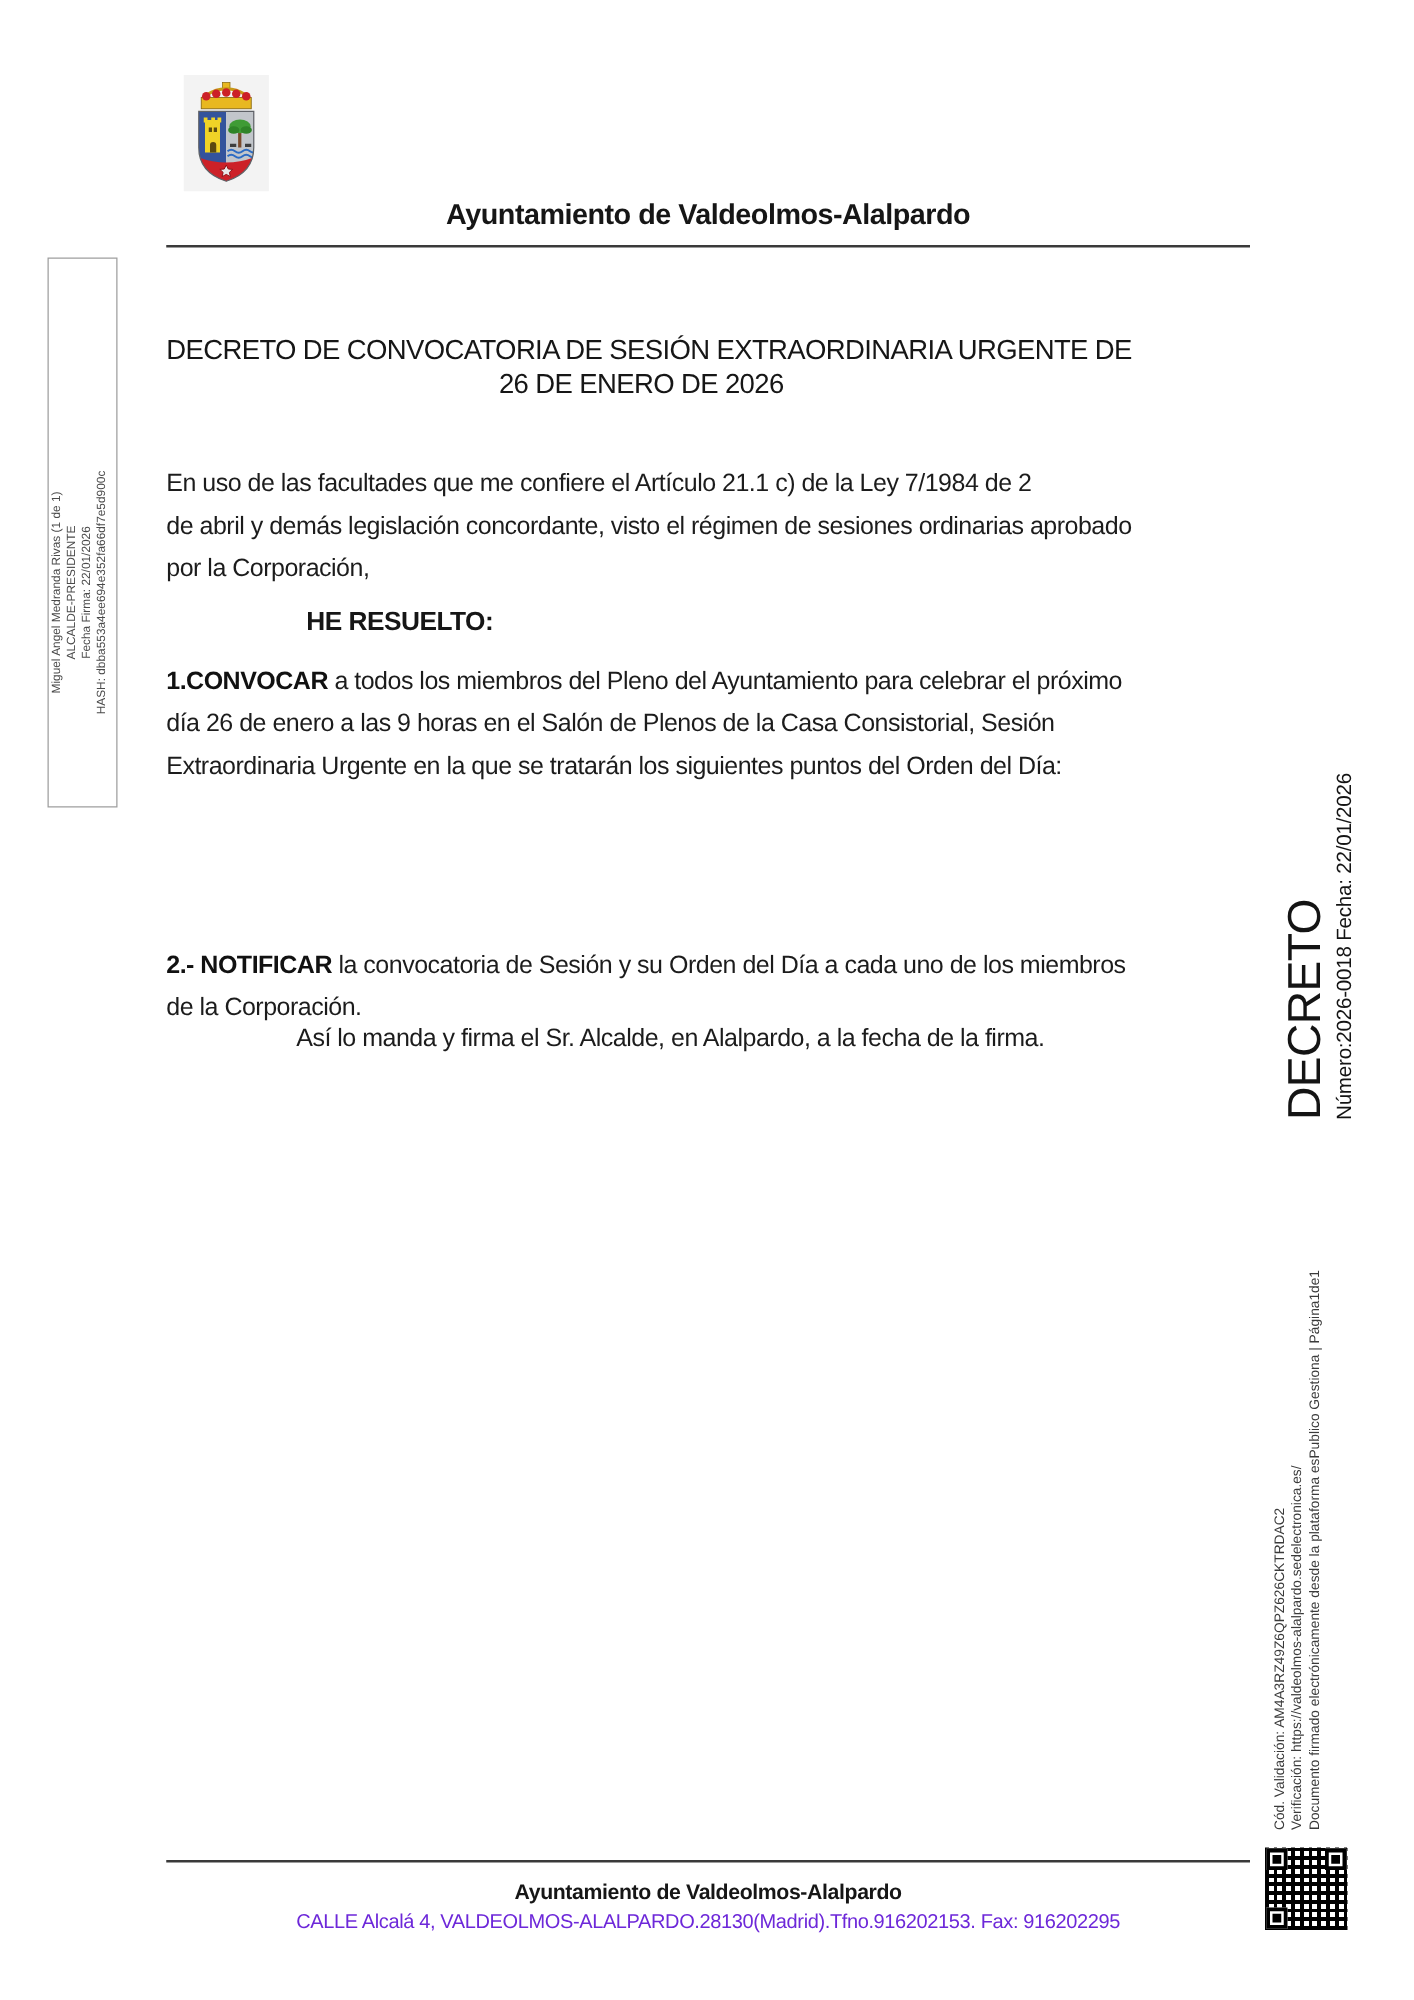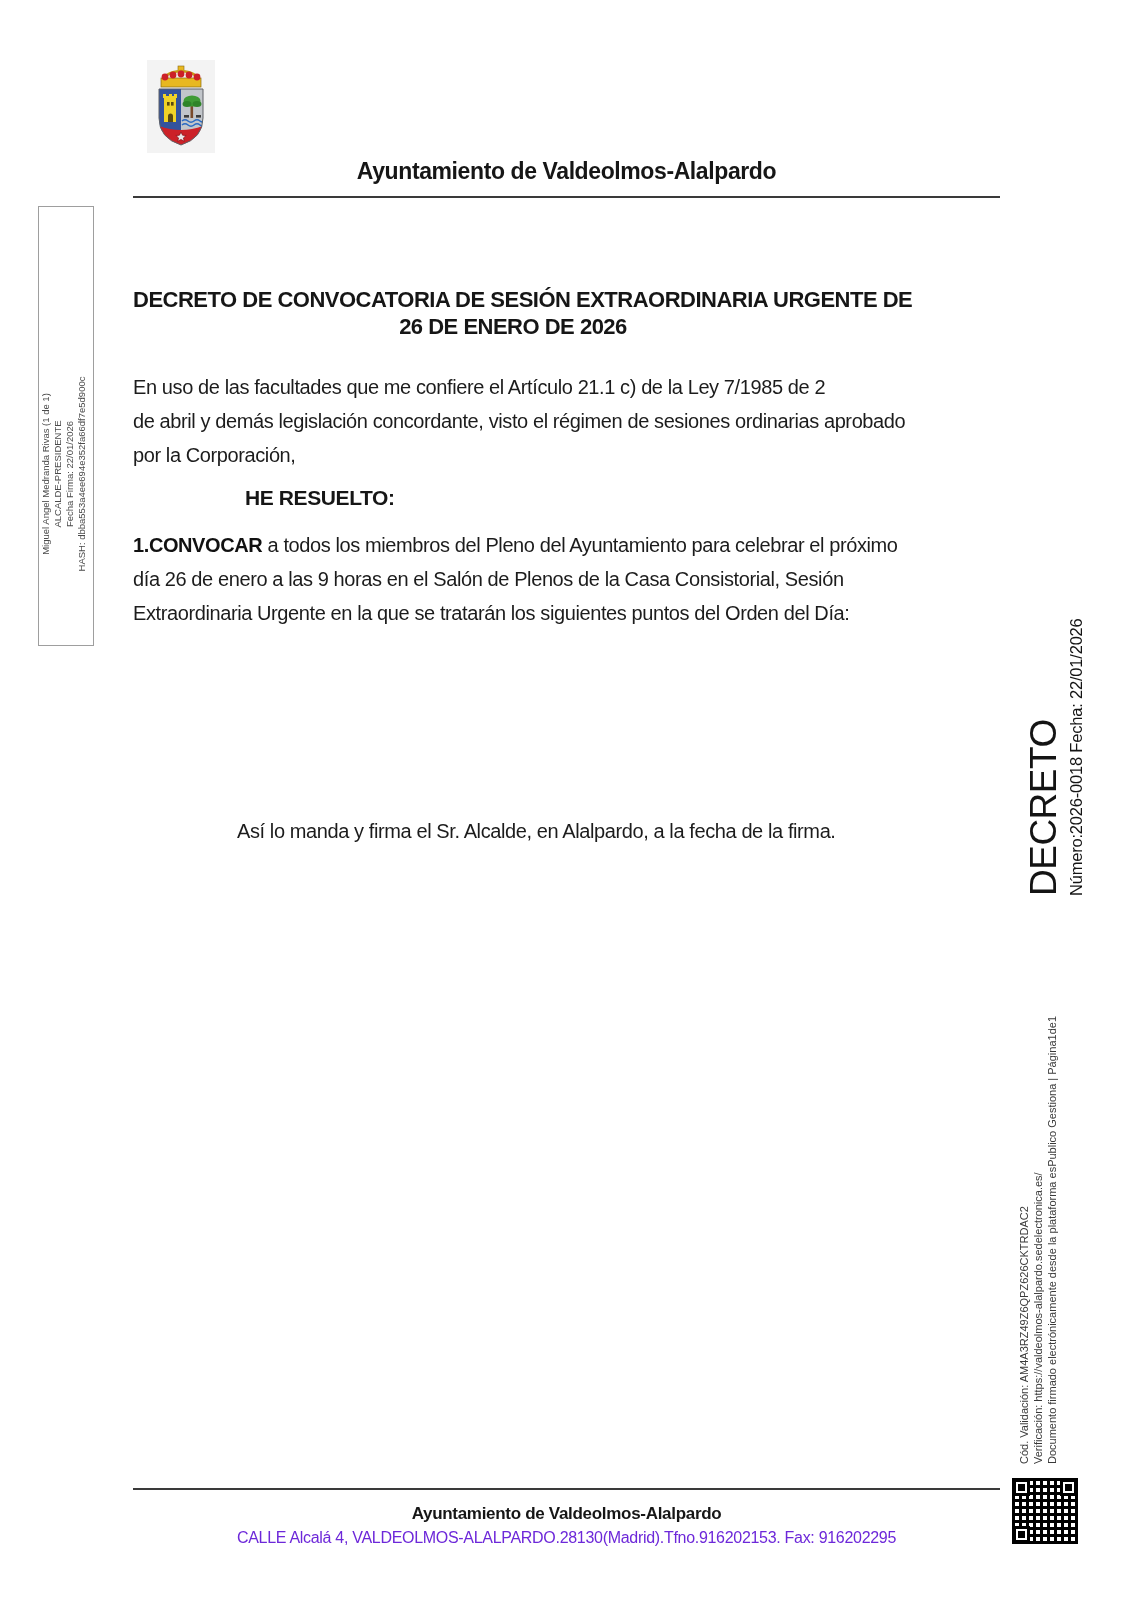--- a/index.html
+++ b/index.html
@@ -70,26 +70,25 @@
     letter-spacing: 0;
   }
 
   
   .doc-title {
     position: absolute;
     left: 133px; top: 266px;
     width: 760px;
     text-align: center;
     font-size: 22px;
-    font-weight: 700;
+    font-weight: 400;
     line-height: 27px;
     letter-spacing: -0.5px;
     white-space: pre;
     color: #161616;
-    margin-top: 20px;
   }
   .body-text {
     position: absolute;
     left: 133px;
     width: 880px;
     font-size: 20px;
     line-height: 34px;
     letter-spacing: -0.4px;
     white-space: pre;
     color: #1c1c1c;
@@ -262,31 +261,33 @@
 
   <div class="stamp-box"></div>
   <div class="stamp-text">Miguel Angel Medranda Rivas (1 de 1)
 ALCALDE-PRESIDENTE
 Fecha Firma: 22/01/2026
 HASH: dbba553a4ee694e352fa66df7e5d900c</div>
 
   <div class="doc-title">DECRETO DE CONVOCATORIA DE SESIÓN EXTRAORDINARIA URGENTE DE
 26 DE ENERO DE 2026</div>
 
-  <div class="body-text p1">En uso de las facultades que me confiere el Artículo 21.1 c) de la Ley 7/1985 de 2
+  <div class="body-text p1">En uso de las facultades que me confiere el Artículo 21.1 c) de la Ley 7/1984 de 2
 de abril y demás legislación concordante, visto el régimen de sesiones ordinarias aprobado
 por la Corporación,</div>
 
   <div class="resuelto">HE RESUELTO:</div>
 
   <div class="body-text p2"><b class="bold-label">1.CONVOCAR</b><span> a todos los miembros del Pleno del Ayuntamiento para celebrar el próximo
 día 26 de enero a las 9 horas en el Salón de Plenos de la Casa Consistorial, Sesión
 Extraordinaria Urgente en la que se tratarán los siguientes puntos del Orden del Día:</span></div>
 
 
+  <div class="body-text p3"><b class="bold-label">2.- NOTIFICAR</b><span> la convocatoria de Sesión y su Orden del Día a cada uno de los miembros
+de la Corporación.</span></div>
 
   <div class="closing">Así lo manda y firma el Sr. Alcalde, en Alalpardo, a la fecha de la firma.</div>
 
   <div class="decree-sidebar">
     <div class="decree-word">DECRETO</div>
     <div class="decree-meta">Número:2026-0018 Fecha: 22/01/2026</div>
   </div>
 
   <div class="validation-sidebar">Cód. Validación: AM4A3RZ49Z6QPZ626CKTRDAC2
 Verificación: https://valdeolmos-alalpardo.sedelectronica.es/

